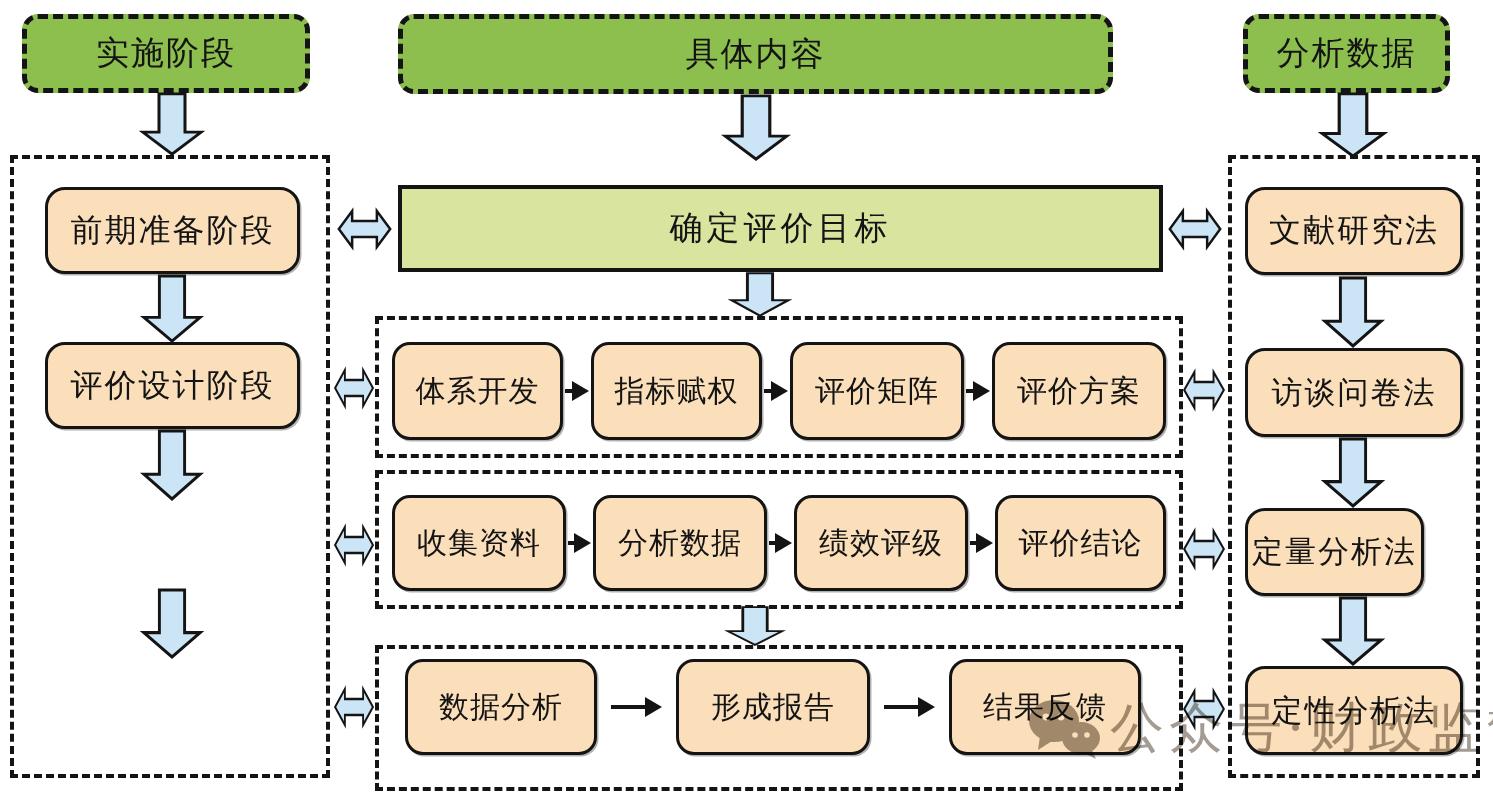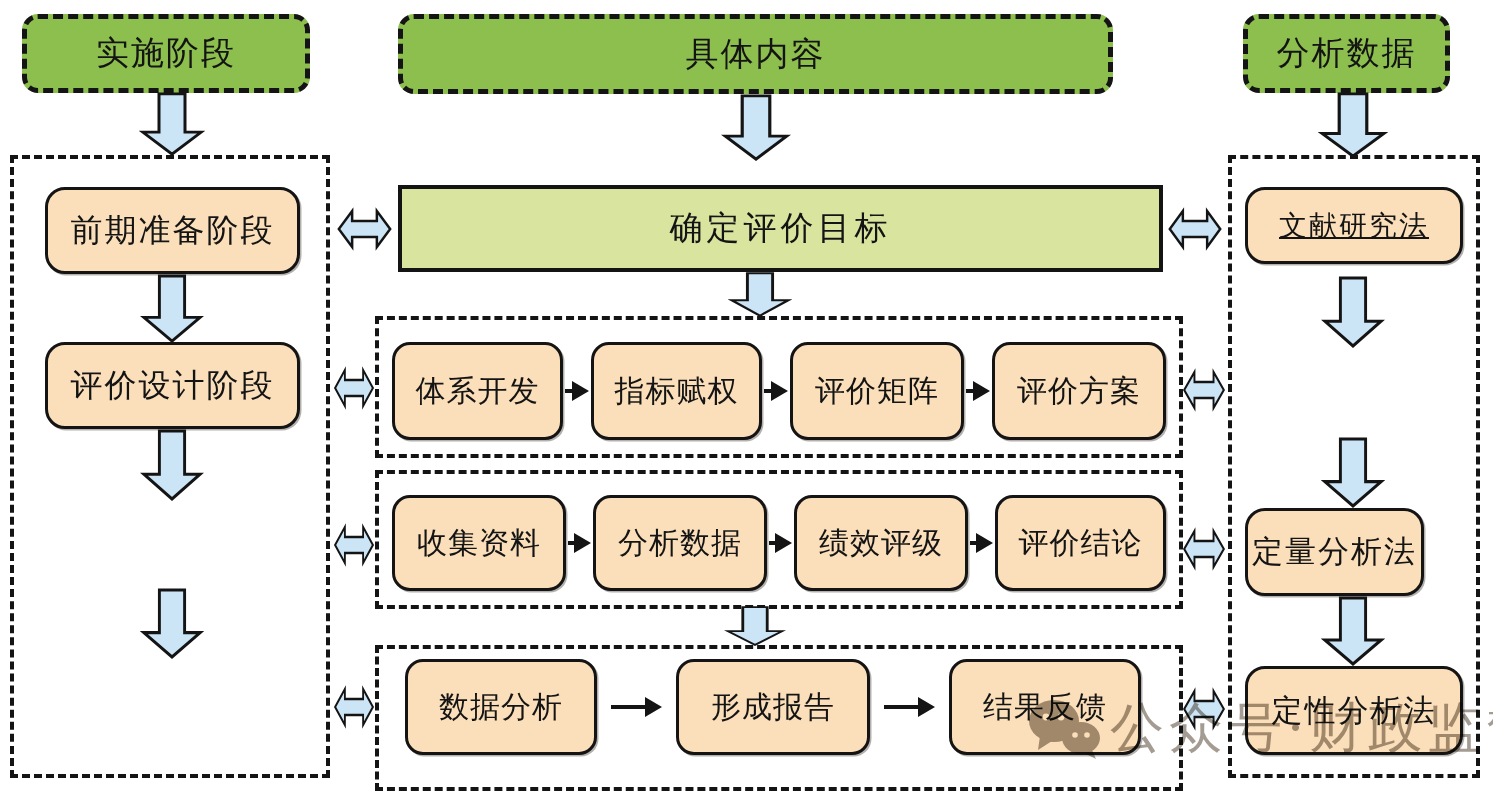--- a/index.html
+++ b/index.html
@@ -203,27 +203,30 @@
         <div class="shaft"></div>
         <div class="head"></div>
       </div>
     <div class="node small" style="width:186px;">
       <span>结果反馈</span>
     </div>
   </div>
 
   <div class="abs panel" style="left:1228px;top:155px;width:252px;height:623px;"></div>
 
-  <div class="abs node" style="left:1245px;top:187px;width:218px;height:77px;font-size:28px;text-decoration:underline;">
+  <div class="abs node" style="left:1245px;top:187px;width:218px;height:88px;font-size:32px;">
     <span>文献研究法</span>
   </div>
   <div class="abs varrow" style="left:1321px;top:276px;width:64px;height:72px;">
     <svg viewBox="0 0 66 70" preserveAspectRatio="none">
         <polygon points="20,2 46,2 46,44 62,44 33,68 4,44 20,44" style="fill:var(--arrow-blue);stroke:var(--ink);stroke-width:3;"></polygon>
       </svg>
+  </div>
+  <div class="abs node" style="left:1245px;top:348px;width:218px;height:89px;font-size:31px;">
+    <span>访谈问卷法</span>
   </div>
   <div class="abs varrow" style="left:1321px;top:437px;width:64px;height:71px;">
     <svg viewBox="0 0 66 70" preserveAspectRatio="none">
         <polygon points="20,2 46,2 46,44 62,44 33,68 4,44 20,44" style="fill:var(--arrow-blue);stroke:var(--ink);stroke-width:3;"></polygon>
       </svg>
   </div>
   <div class="abs node" style="left:1245px;top:508px;width:179px;height:88px;font-size:31px;">
     <span>定量分析法</span>
   </div>
   <div class="abs varrow" style="left:1321px;top:596px;width:64px;height:70px;">

